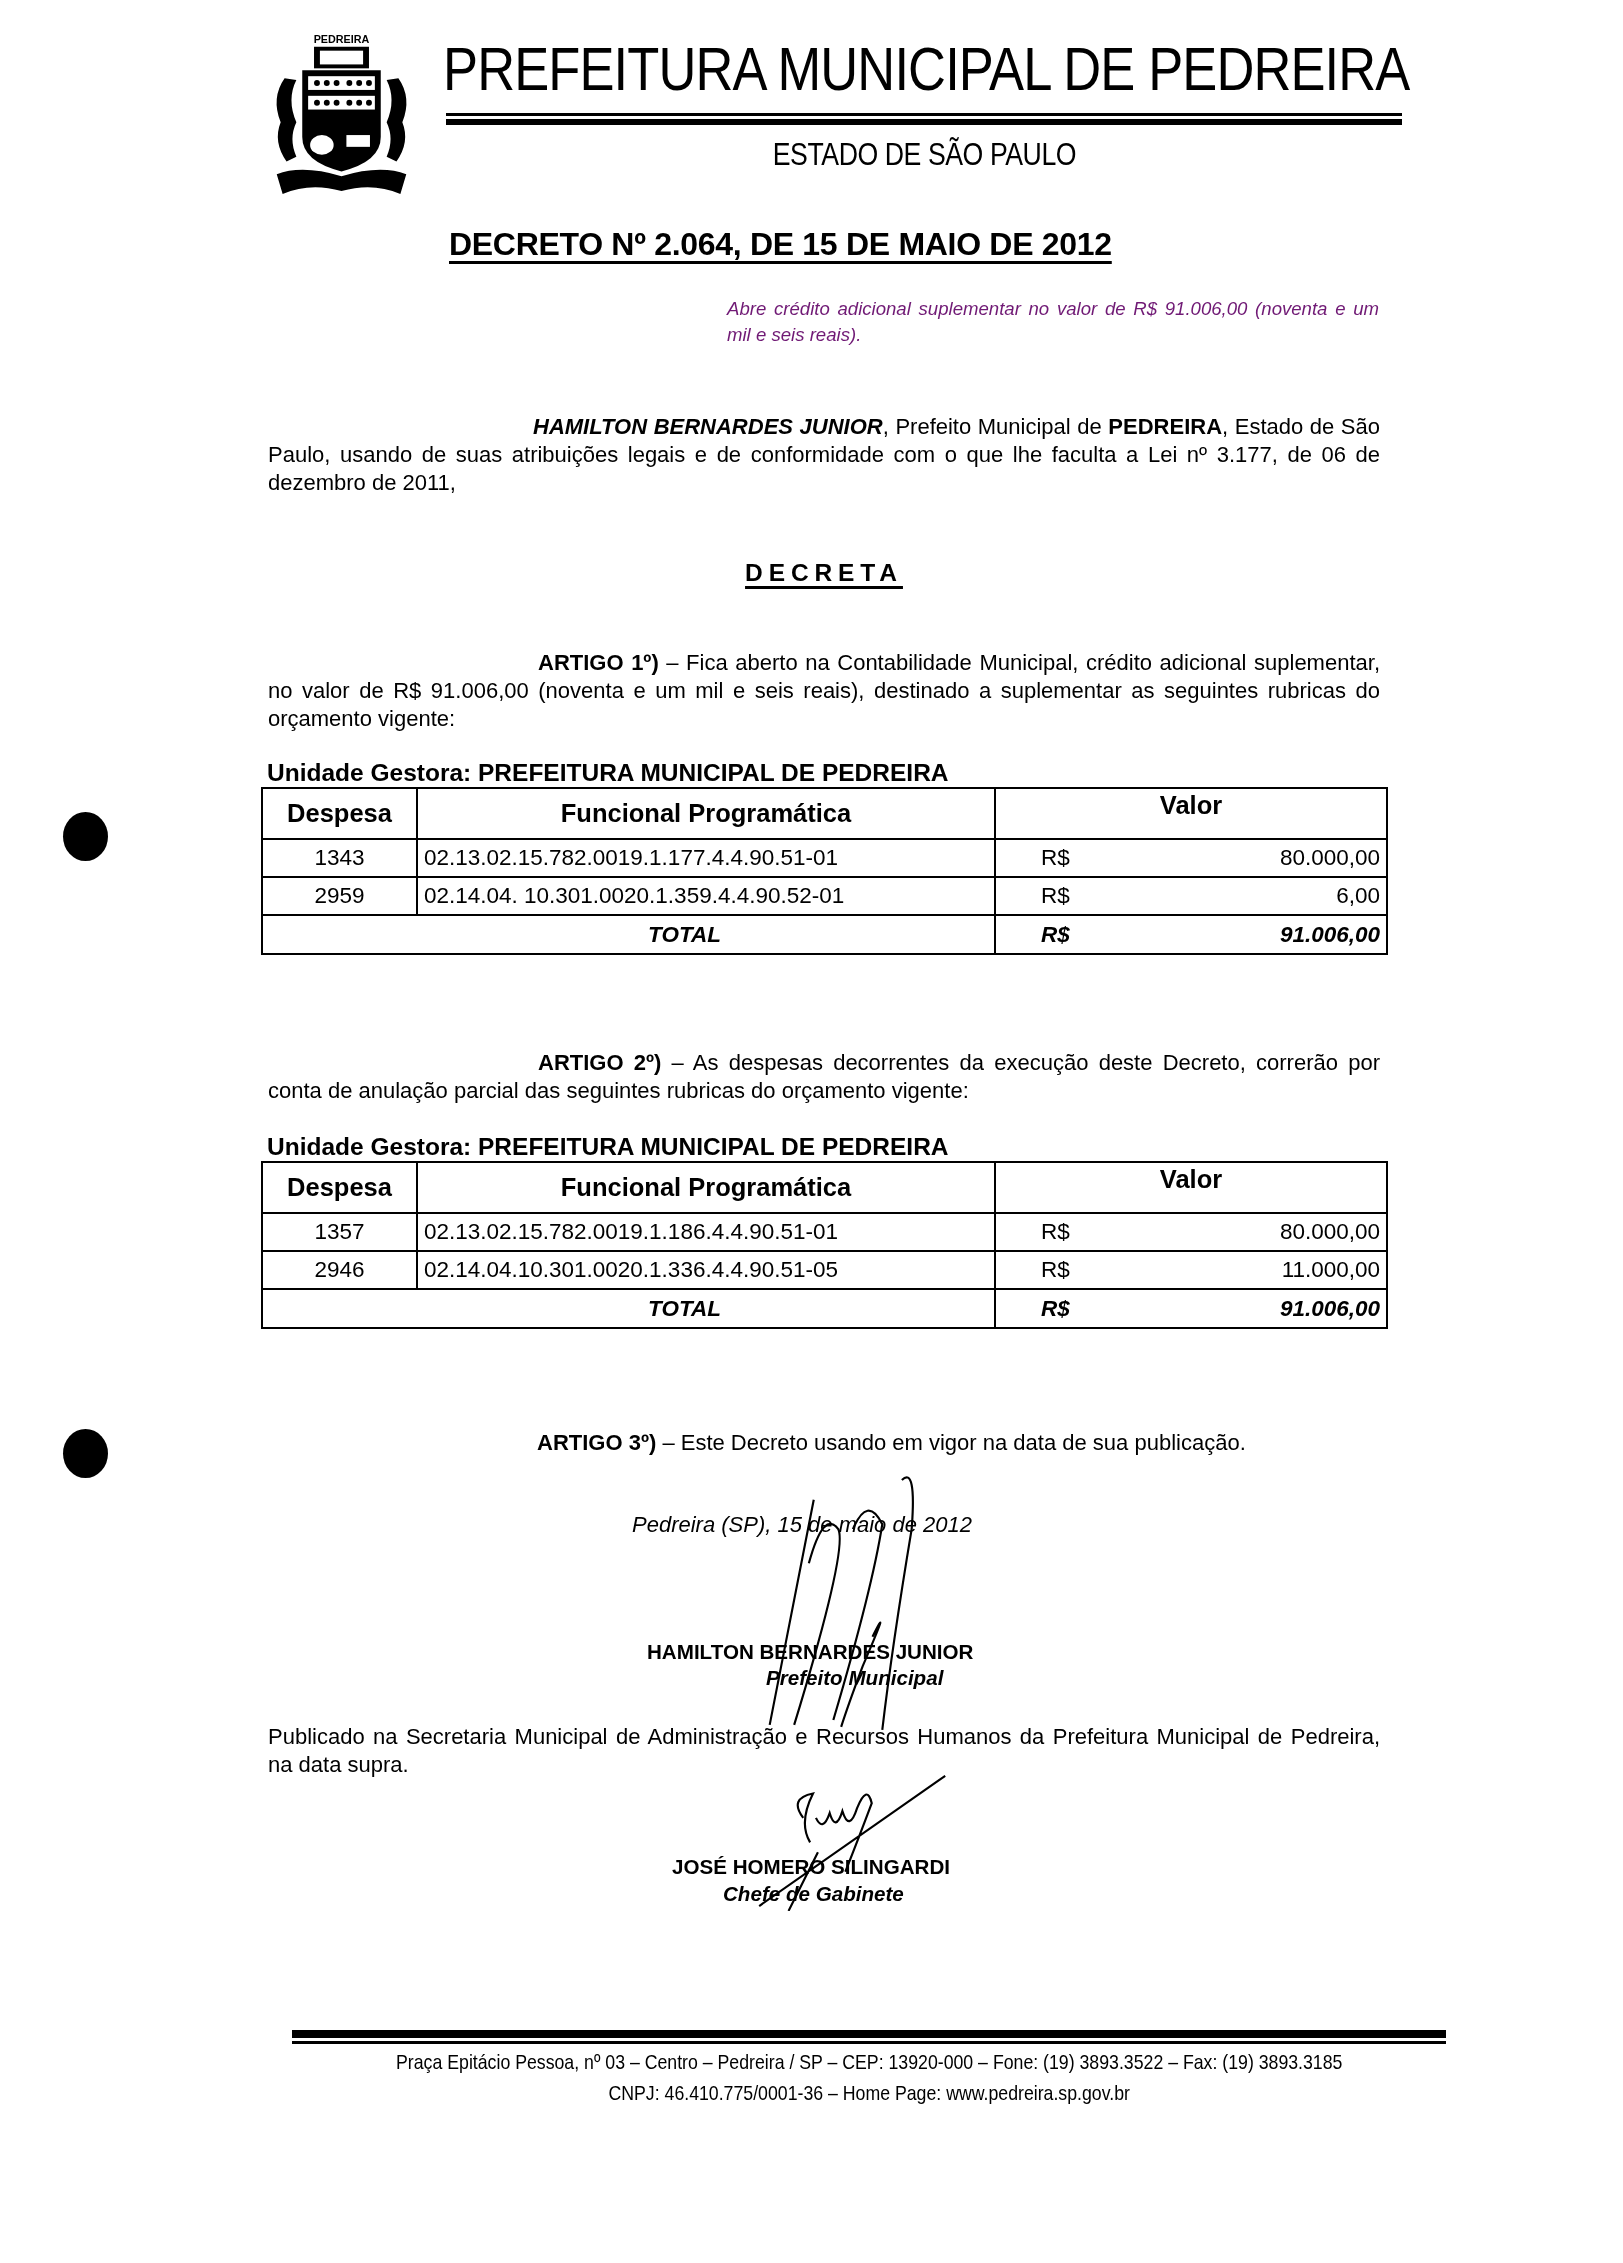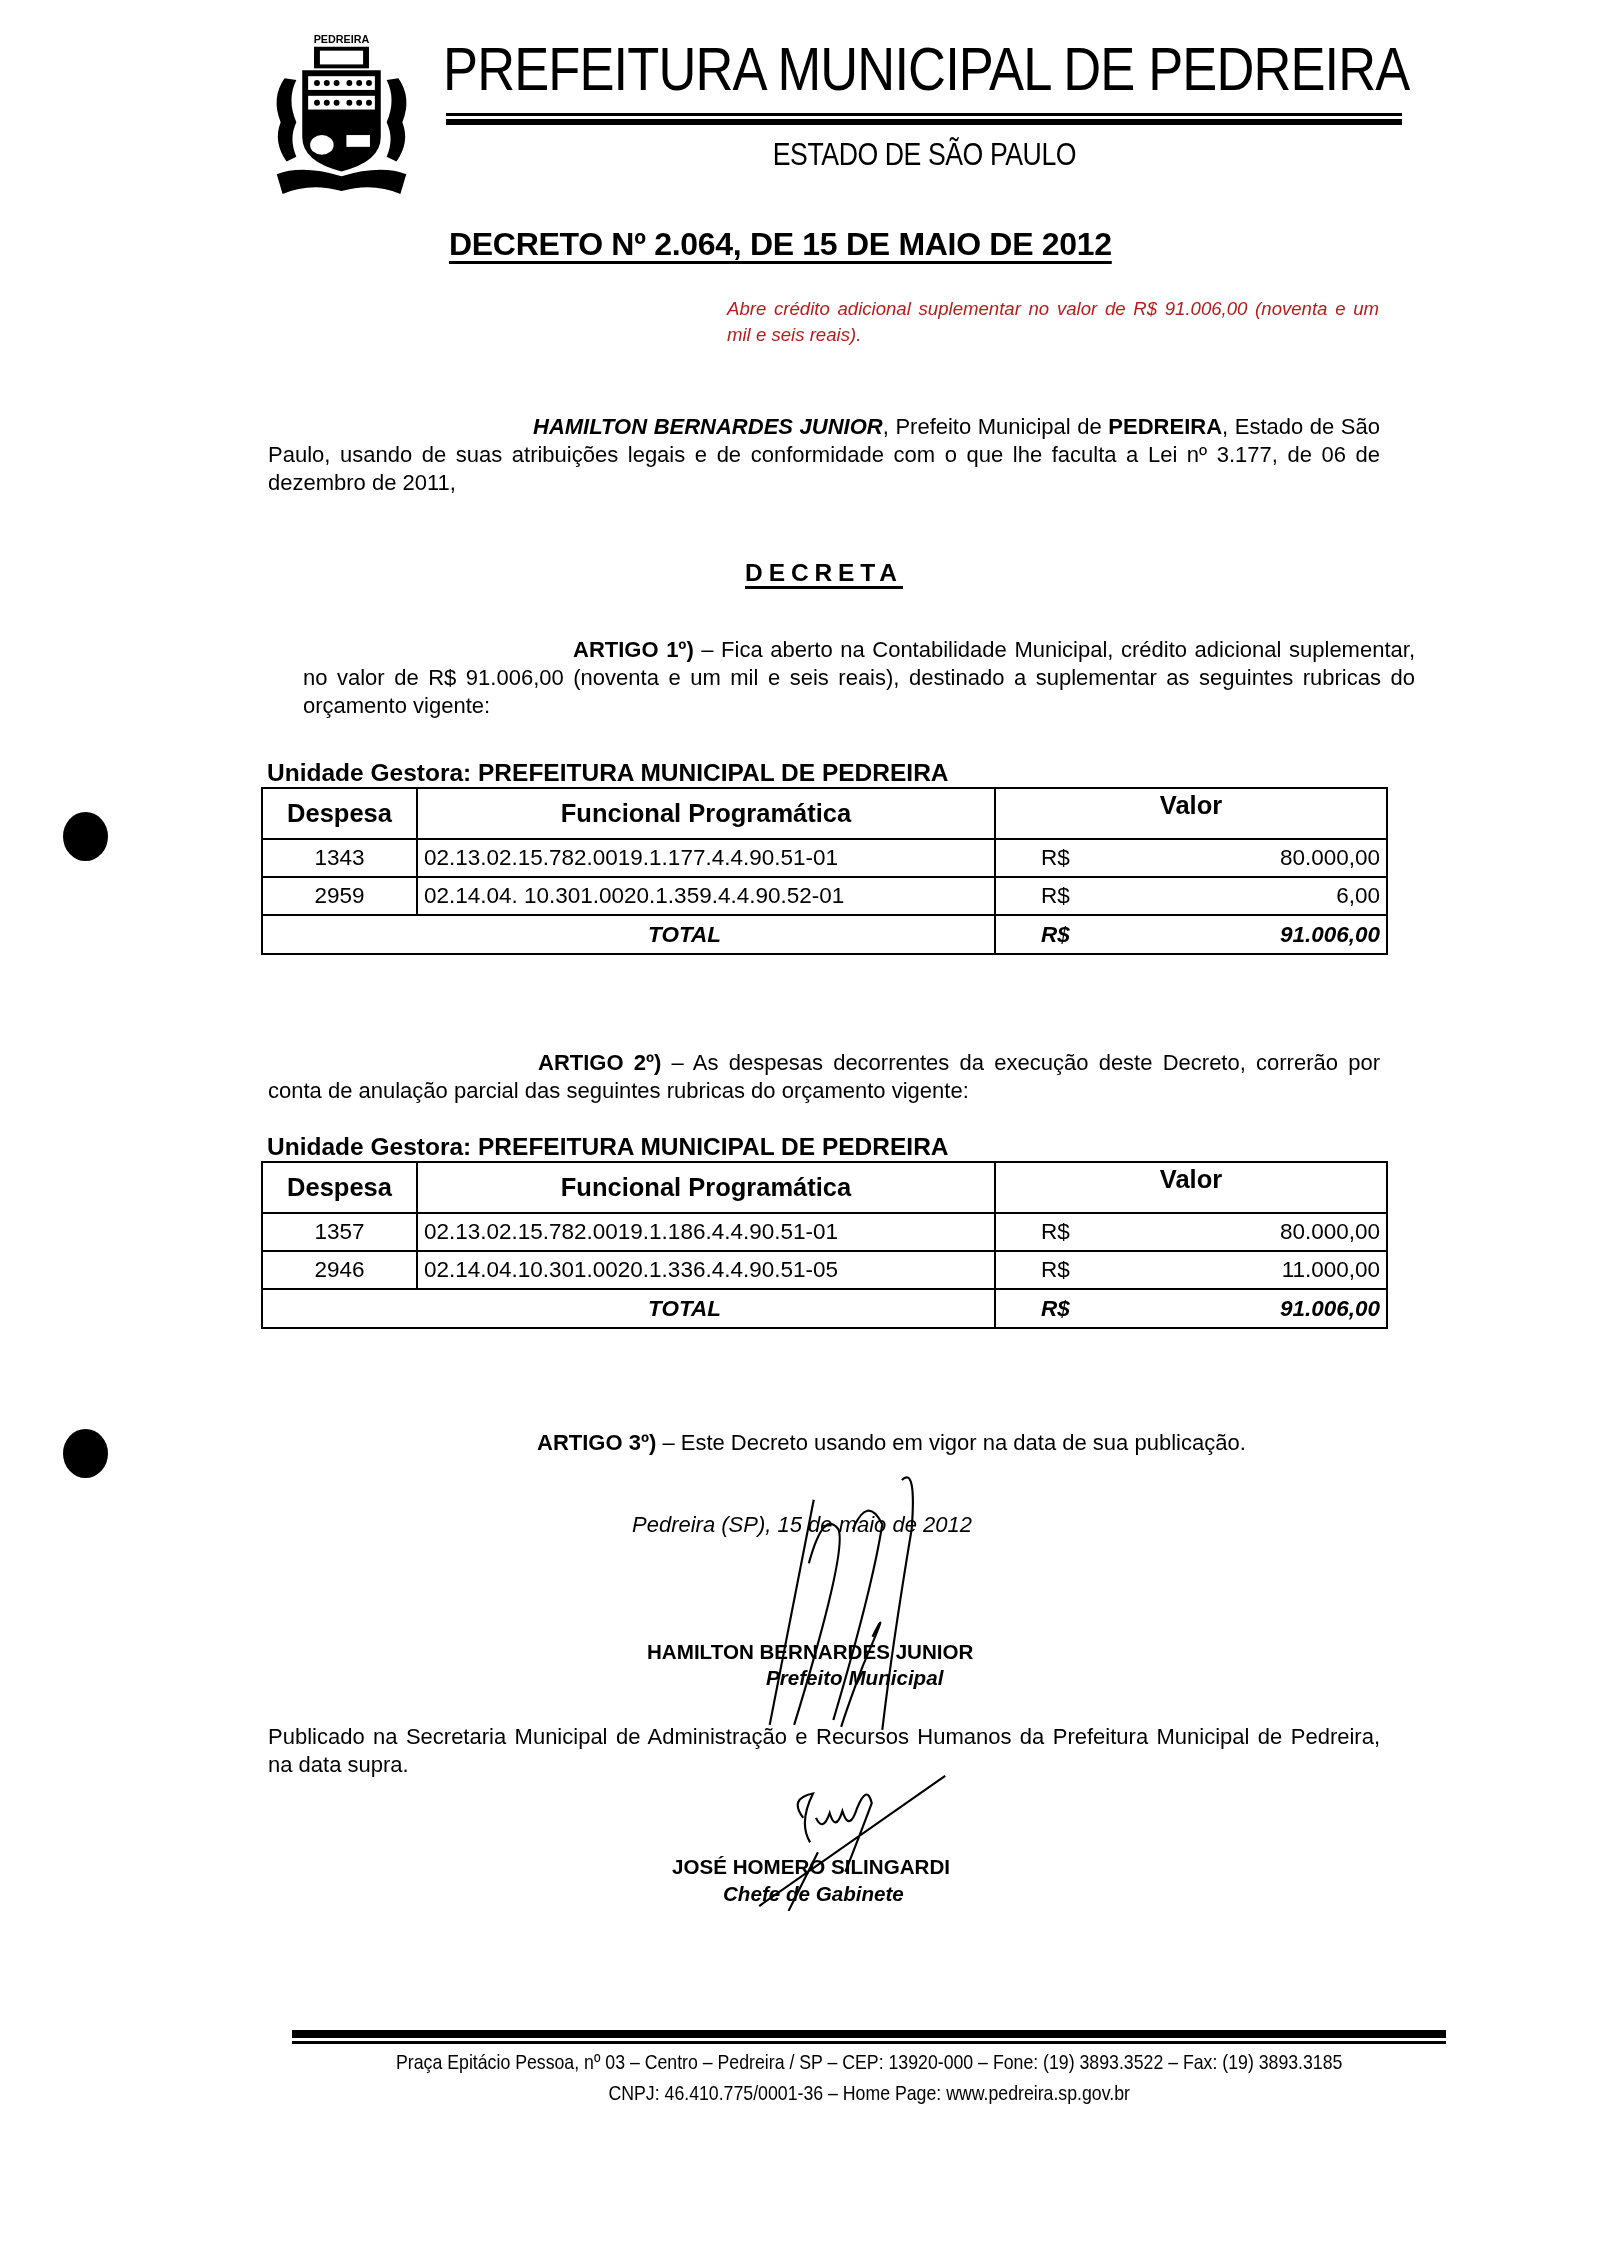--- a/index.html
+++ b/index.html
@@ -17,21 +17,21 @@
     .hdr-rule .r1 { position: absolute; left: 0; top: 0; width: 100%; height: 2.9px; background: #000; }
     .hdr-rule .r2 { position: absolute; left: 0; top: 5.9px; width: 100%; height: 5.9px; background: #000; }
     .hdr-state { position: absolute; left: 446px; top: 135px; width: 956px; text-align: center; font-size: 31px; line-height: 39px;
       letter-spacing: -0.5px; }
     .hdr-state span { display: inline-block; transform: scaleX(0.86); }
 
     .decree-title { position: absolute; left: 449px; top: 223px; font-size: 32px; font-weight: bold; text-decoration: underline;
       text-decoration-thickness: 2.9px; text-underline-offset: 5.9px; white-space: nowrap; letter-spacing: -0.3px; line-height: 43px; }
 
     .ementa { position: absolute; left: 727px; top: 296px; width: 652px; font-size: 18.6px; font-style: italic; line-height: 25.5px;
-      text-align: justify; color: #b91c1c; }
+      text-align: justify; color: #701a75; }
 
     .para { position: absolute; left: 268px; width: 1112px; font-size: 22px; line-height: 28px; text-align: justify; }
     .indent { display: inline-block; width: 265px; }
     .b { font-weight: bold; }
     .bi { font-weight: bold; font-style: italic; }
 
     .decreta { position: absolute; left: 268px; top: 557px; width: 1112px; text-align: center; font-size: 24.5px; letter-spacing: 5.9px;
       text-decoration: underline; text-decoration-thickness: 2.9px; text-underline-offset: 4.9px; font-weight: normal; line-height: 31px; }
 
     .ug-label { position: absolute; left: 267px; font-size: 24.5px; font-weight: bold; line-height: 29px; white-space: nowrap; }
@@ -100,21 +100,21 @@
 
 <div class="decree-title">DECRETO Nº 2.064, DE 15 DE MAIO DE 2012</div>
 <div class="ementa">Abre crédito adicional suplementar no valor de R$ 91.006,00 (noventa e um mil e seis reais).</div>
 
 <div class="para" style="top:413px;">
   <span class="indent"></span><span class="bi">HAMILTON BERNARDES JUNIOR</span><span>, Prefeito Municipal de </span><span class="b">PEDREIRA</span><span>, Estado de São Paulo, usando de suas atribuições legais e de conformidade com o que lhe faculta a Lei nº 3.177, de 06 de dezembro de 2011,</span>
 </div>
 
 <div class="decreta"><span class="b">DECRETA</span></div>
 
-<div class="para" style="top:636px;margin-left:35px;">
+<div class="para" style="top:649px;">
   <span class="indent" style="width:270px"></span><span class="b">ARTIGO 1º)</span><span> – Fica aberto na Contabilidade Municipal, crédito adicional suplementar, no valor de R$ 91.006,00 (noventa e um mil e seis reais), destinado a suplementar as seguintes rubricas do orçamento vigente:</span>
 </div>
 
 <div class="ug-label" style="top:758px;">Unidade Gestora: PREFEITURA MUNICIPAL DE PEDREIRA</div>
 <table class="budget" style="top:787px;">
   <tbody>
       <tr>
     <th class="c-desp">Despesa</th>
     <th class="c-func">Funcional Programática</th>
     <th class="valor-h" colspan="2">Valor</th>

